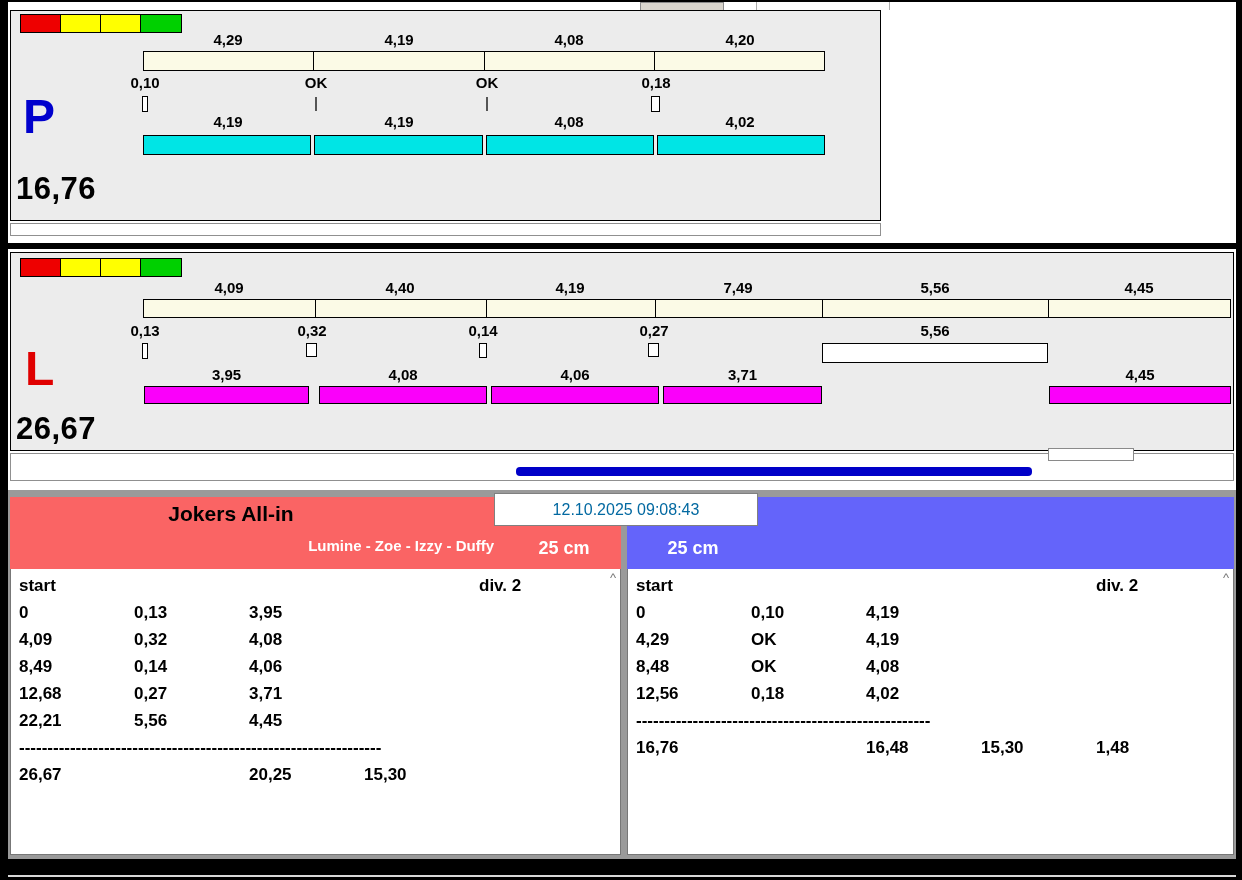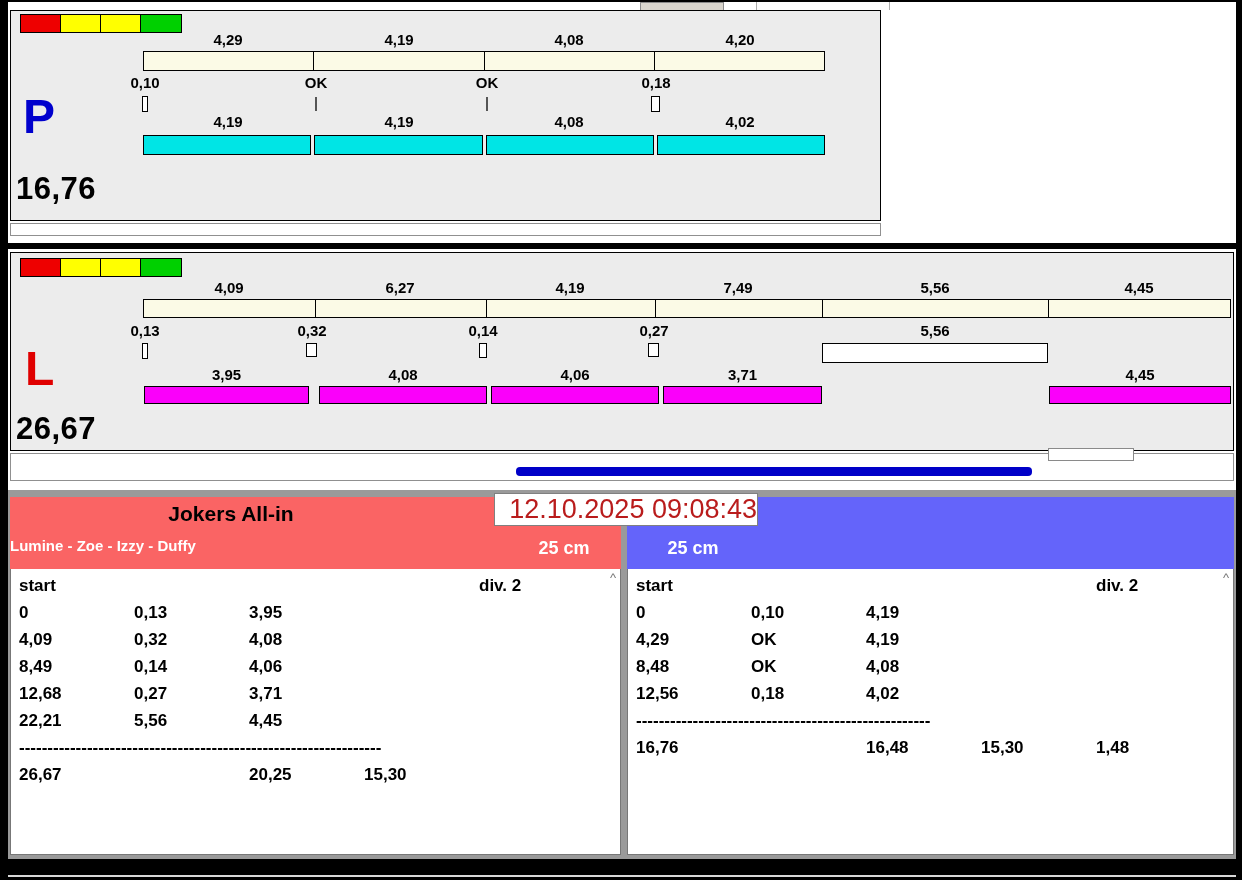--- a/index.html
+++ b/index.html
@@ -45,34 +45,34 @@
   .bottom{position:absolute;left:0;top:488px;width:1228px;height:369px;background:#9a9a9a}
   .panel{position:absolute;top:7px;height:358px;display:flex;flex-direction:column}
   .panel-left{left:2px;width:611px}
   .panel-right{left:619px;width:607px}
   .phead{position:relative;height:72px;flex:none}
   .panel-left .phead{background:var(--hdr-left,#fa6464)}
   .panel-right .phead{background:var(--hdr-right,#6464fa)}
   .ptitle{position:absolute;top:5px;font-weight:bold;font-size:21px;color:#000;text-align:center;white-space:nowrap}
   .panel-left .ptitle{left:0;width:442px}
   .panel-right .ptitle{left:128px;width:476px}
-  .psub{position:absolute;top:40px;font-weight:bold;font-size:15px;color:#fff;text-align:left;white-space:nowrap}
+  .psub{position:absolute;top:40px;font-weight:bold;font-size:15px;color:#fff;text-align:right;white-space:nowrap}
   .panel-left .psub{left:0;width:484px}
   .panel-right .psub{left:128px;width:476px;top:37px}
   .pcm{position:absolute;top:41px;width:92px;text-align:center;font-weight:bold;font-size:18px;color:#fff}
   .panel-left .pcm{left:508px}
   .panel-right .pcm{left:20px}
   .pbody{position:relative;flex:1;background:#fff;border:1px solid #777;border-top:none;font-weight:bold;font-size:17px;color:#000;overflow:hidden;padding-top:7px}
   .trow{position:relative;height:27px}
   .trow span{position:absolute;white-space:nowrap}
   .c1{left:8px}.c2{left:123px}.c3{left:238px}.c4{left:353px}.c5{left:468px}
   .sep-row span{left:8px;width:372px;overflow:hidden}
   .panel-right .sep-row span{width:302px}
   .scroll-up{position:absolute;top:2px;right:4px;color:#777;font-size:13px;font-weight:normal;line-height:1;cursor:default}
-  .datebox{position:absolute;left:486px;top:491px;width:264px;height:33px;background:#fff;border:1px solid #808080;text-align:right;line-height:31px;font-size:27px;color:#b91c1c;z-index:3}
+  .datebox{position:absolute;left:486px;top:491px;width:264px;height:33px;background:#fff;border:1px solid #808080;text-align:center;line-height:31px;font-size:16px;color:#0369a1;z-index:3}
   .bottom-hairline{position:absolute;left:8px;top:875px;width:1228px;height:2px;background:#d8d8d8}
 </style>
 </head>
 <body>
 
 <div id="stage">
   <div class="inner">
 
     <div class="top-frag frag1"></div>
     <div class="top-frag frag2"></div>
@@ -128,21 +128,21 @@
 
     <section class="lane lane-l">
       <div class="lights">
         <span class="light" style="background: rgb(238, 0, 0);"></span>
         <span class="light" style="background: rgb(255, 255, 0);"></span>
         <span class="light" style="background: rgb(255, 255, 0);"></span>
         <span class="light" style="background: rgb(0, 208, 0);"></span>
       </div>
 
       <span class="vlabel" style="left:218px;top:26px">4,09</span>
-      <span class="vlabel" style="left:389px;top:26px">6,27</span>
+      <span class="vlabel" style="left:389px;top:26px">4,40</span>
       <span class="vlabel" style="left:559px;top:26px">4,19</span>
       <span class="vlabel" style="left:727px;top:26px">7,49</span>
       <span class="vlabel" style="left:924px;top:26px">5,56</span>
       <span class="vlabel" style="left:1128px;top:26px">4,45</span>
 
       <div class="bar bar-l">
         <span class="seg" style="width:172px"></span>
         <span class="seg" style="width:171px"></span>
         <span class="seg" style="width:169px"></span>
         <span class="seg" style="width:167px"></span>

